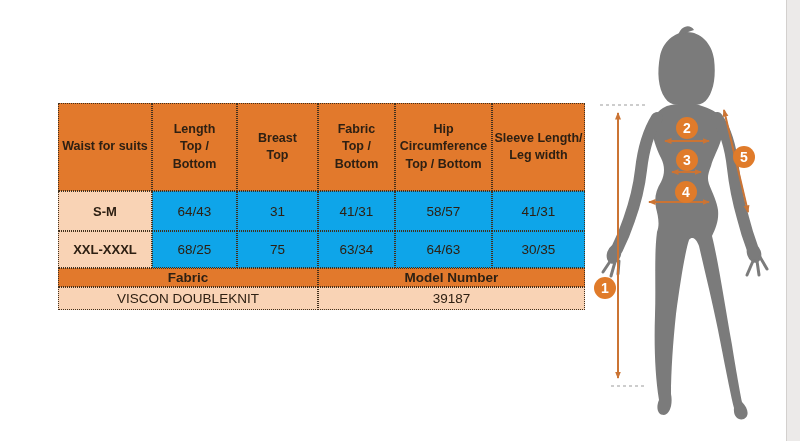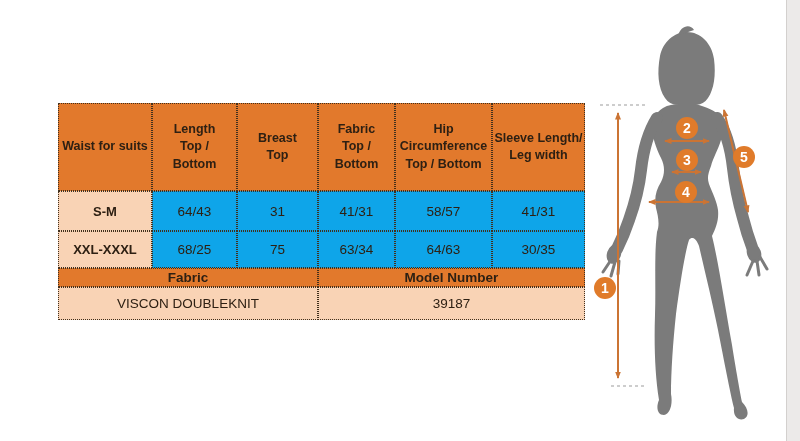--- a/index.html
+++ b/index.html
@@ -49,21 +49,21 @@
     background: #e2792c;
     font-weight: bold;
     font-size: 12.5px;
     line-height: 1.4;
     white-space: pre-line;
   }
   tr.hdr-row { height: 88px; }
   tr.data-row { height: 40px; padding-left: 28px; }
   tr.data-row-3 { height: 37px; }
   tr.fabric-row { height: 19px; }
-  tr.value-row { height: 33px; }
+  tr.value-row { height: 23px; }
   td.size-cell {
     background: #f9d3b5;
     font-weight: bold;
     font-size: 13px;
   }
   td.val-cell {
     background: #0ea5e9;
     font-size: 13.5px;
   }
   th.sub-hdr {

